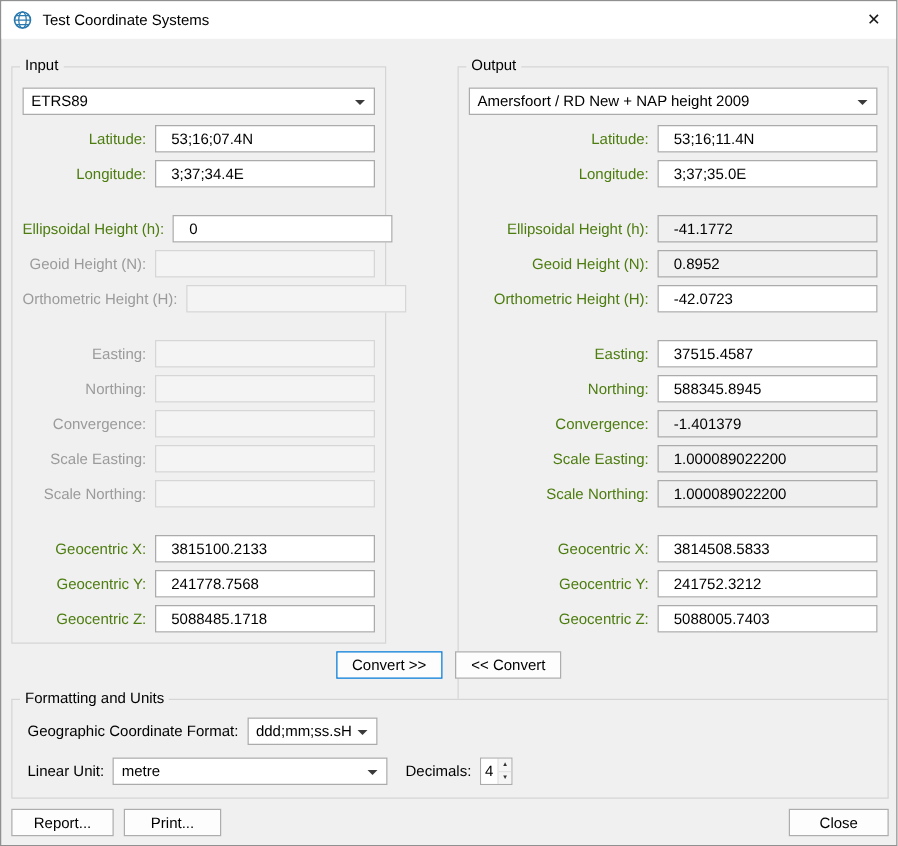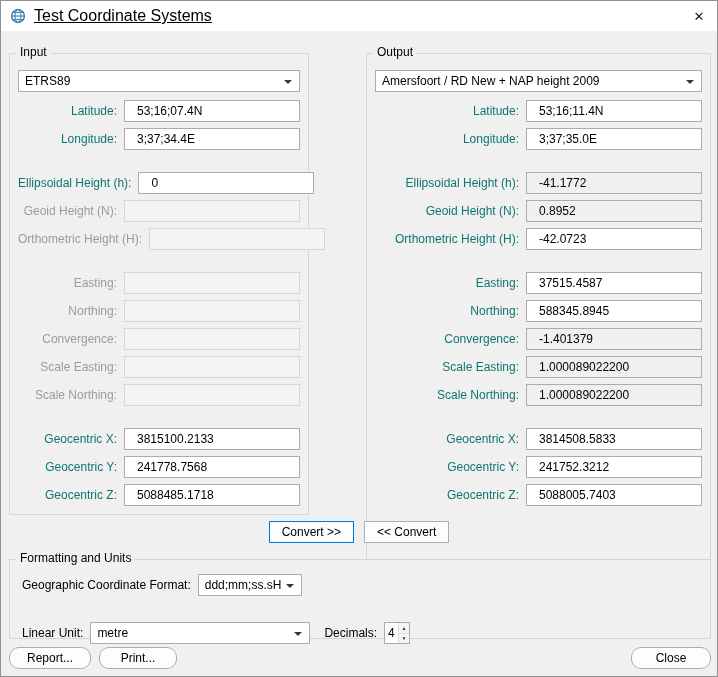--- a/index.html
+++ b/index.html
@@ -6,65 +6,65 @@
   *{box-sizing:border-box;}
   .window{
     position:relative;width:718px;height:677px;background:#f0f0f0;
     border:1px solid #909090;font-family:"Liberation Sans","DejaVu Sans",sans-serif;
     font-size:12px;color:#000;overflow:hidden;
   }
   
   .titlebar{position:absolute;left:0;top:0;width:100%;height:30px;background:#ffffff;
     display:flex;align-items:center;padding-left:9px;}
   .titlebar .app-icon{width:16px;height:16px;margin-right:8px;display:block;}
-  .titlebar .title{font-size:16px;color:#000;text-decoration:underline;}
+  .titlebar .title{font-size:12px;color:#000;}
   .close-btn{position:absolute;right:0;top:0;width:36px;height:30px;display:flex;
     align-items:center;justify-content:center;font-size:13px;color:#1a1a1a;cursor:default;}
   
   .groupbox{position:absolute;border:1px solid #d5d5d5;background:#f0f0f0;}
   .legend{position:absolute;top:-9px;left:6px;background:#f0f0f0;padding:0 4px;font-size:12px;color:#000;}
   #input-group{left:8px;top:52px;width:300px;height:462px;}
   #output-group{left:365px;top:52px;width:345px;height:552px;}
   .group-content{padding:16px 8px 0 8px;display:flex;flex-direction:column;gap:6px;height:100%;}
   
   .combo{position:relative;height:22px;border:1px solid #ababab;background:#ffffff;
     display:flex;align-items:center;padding:0 22px 0 6px;white-space:nowrap;overflow:hidden;}
   .combo-arrow{position:absolute;right:7px;top:9px;width:0;height:0;
     border-left:4px solid transparent;border-right:4px solid transparent;border-top:4px solid #3a3a3a;}
   .crs-combo{width:100%;margin-bottom:2px;flex:0 0 22px;}
   
   .row{display:flex;align-items:center;height:22px;flex:0 0 22px;}
   .row.gap{margin-top:16px;}
-  .lab{flex:1;text-align:right;margin-right:7px;color:#0f766e;white-space:nowrap;}
+  .lab{flex:1;text-align:right;margin-right:7px;color:#4d7c0f;white-space:nowrap;}
   .row.dis .lab{color:#9b9b9b;}
   .field{width:176px;height:22px;border:1px solid #ababab;background:#fff;
     font-family:inherit;font-size:12px;color:#000;padding:0 12px;}
   .field:disabled{background:#f4f4f4;border-color:#d6d6d6;color:#9b9b9b;}
   .field.ro{background:#f0f0f0;}
   
   .convert-bar{position:absolute;left:0;top:520px;width:100%;display:flex;justify-content:center;gap:10px;}
   .btn{height:22px;background:#fdfdfd;border:1px solid #adadad;font-family:inherit;font-size:12px;
     color:#000;padding:0 12px;display:inline-flex;align-items:center;justify-content:center;cursor:default;}
   .btn.default{border-color:#0078d7;}
   
   #formatting-group{left:8px;top:558px;width:702px;height:80px;}
-  .fmt-content{padding:14px 12px 0 12px;display:flex;flex-direction:column;gap:26px;}
+  .fmt-content{padding:14px 12px 0 12px;display:flex;flex-direction:column;gap:10px;}
   .fmt-row{display:flex;align-items:center;height:22px;}
   .fmt-lab{margin-right:7px;white-space:nowrap;}
   .fmt-combo-format{width:104px;}
   .fmt-combo-unit{width:220px;}
   .dec-lab{margin-left:14px;margin-right:7px;}
   .spin{display:flex;width:26px;height:22px;border:1px solid #ababab;background:#fff;}
   .spin-val{width:13px;border:none;padding:0 0 0 3px;font-family:inherit;font-size:12px;outline:none;}
   .spin-btns{display:flex;flex-direction:column;width:11px;border-left:1px solid #dcdcdc;}
   .spin-up,.spin-down{flex:1;display:flex;align-items:center;justify-content:center;
     font-size:5px;color:#333;background:#f5f5f5;}
   .spin-up{border-bottom:1px solid #dcdcdc;}
   
-  .footer-btn{position:absolute;top:646px;border-radius:10px;}
+  .footer-btn{position:absolute;top:646px;}
   #report-btn{left:8px;width:82px;}
   #print-btn{left:98px;width:78px;}
   #close-btn{left:630px;width:80px;}
 </style>
 </head>
 <body>
 
 <div class="window">
 
   <div class="titlebar">

